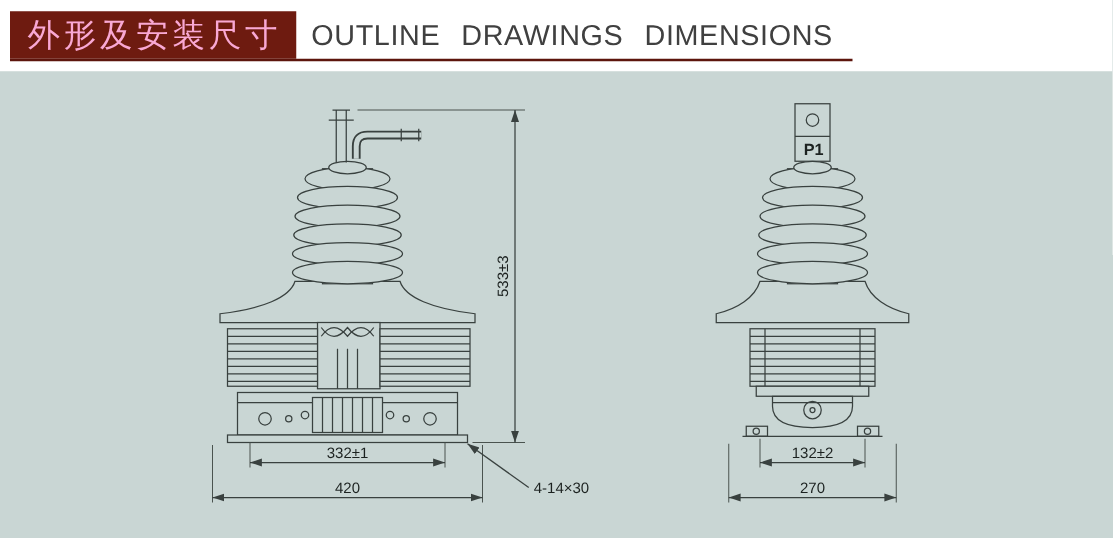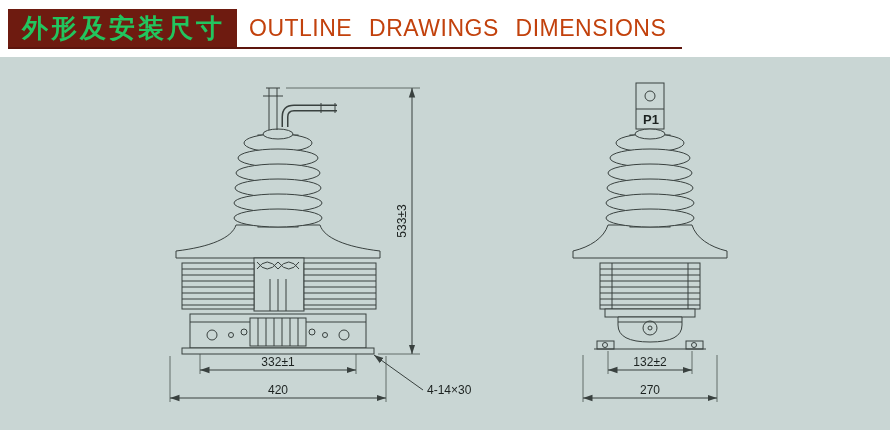--- a/index.html
+++ b/index.html
@@ -3,25 +3,25 @@
 <meta charset="utf-8">
 <style>
   html,body { margin:0; padding:0; }
   body {
     width:890px; height:430px; position:relative; overflow:hidden;
     background:#ffffff;
     font-family:"Liberation Sans", sans-serif;
   }
   .header { position:absolute; top:9px; left:8px; height:38px; display:flex; align-items:stretch; }
   .title-cn {
-    background:#6e1b10; color:#22c55e; font-weight:bold; font-size:26px;
+    background:#6e1b10; color:#f9a8d4; font-weight:normal; font-size:26px;
     letter-spacing:3px; padding:5px 12px 5px 14px; display:flex; align-items:center;
   }
   .title-en {
-    color:#c2410c; font-size:23px; font-weight:500; letter-spacing:0.5px; word-spacing:10px;
+    color:#404040; font-size:23px; font-weight:500; letter-spacing:0.5px; word-spacing:10px;
     display:flex; align-items:center; padding-left:12px; white-space:pre;
   }
   .header-rule { position:absolute; top:47px; left:8px; width:674px; height:2px; background:#5d150d; }
   .canvas { position:absolute; top:57px; left:0; width:890px; height:373px; background:#c9d6d4; }
   svg { display:block; }
   svg text { font-family:"Liberation Sans", sans-serif; }
   .fl { fill:#c9d6d4; stroke:#39413f; stroke-width:1; }
   .ln { fill:none; stroke:#39413f; stroke-width:1; }
   .thin { fill:none; stroke:#4a534f; stroke-width:0.8; }
   .dimline { fill:none; stroke:#39413f; stroke-width:1; }

